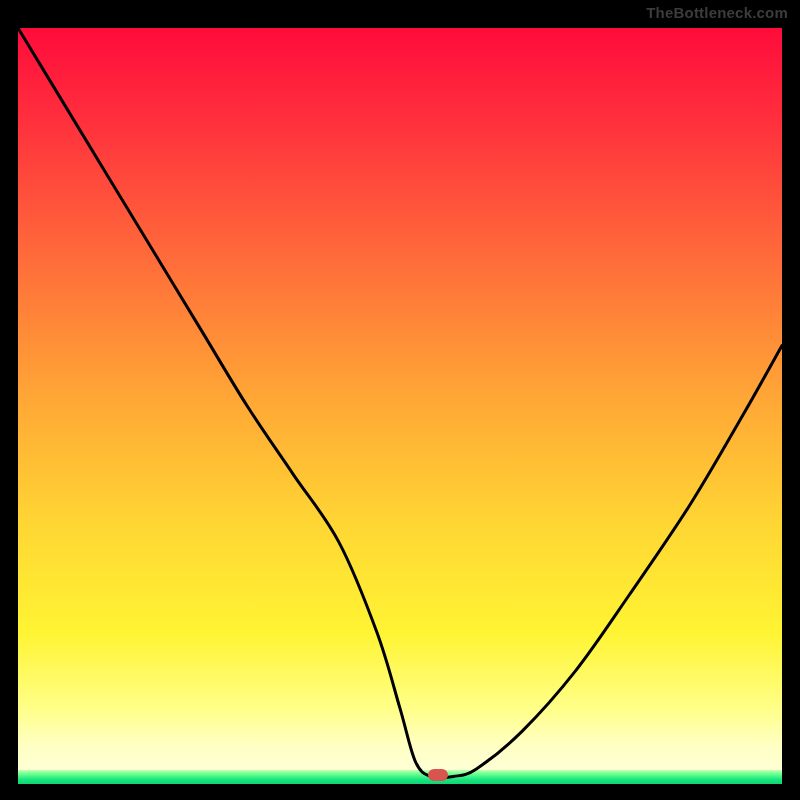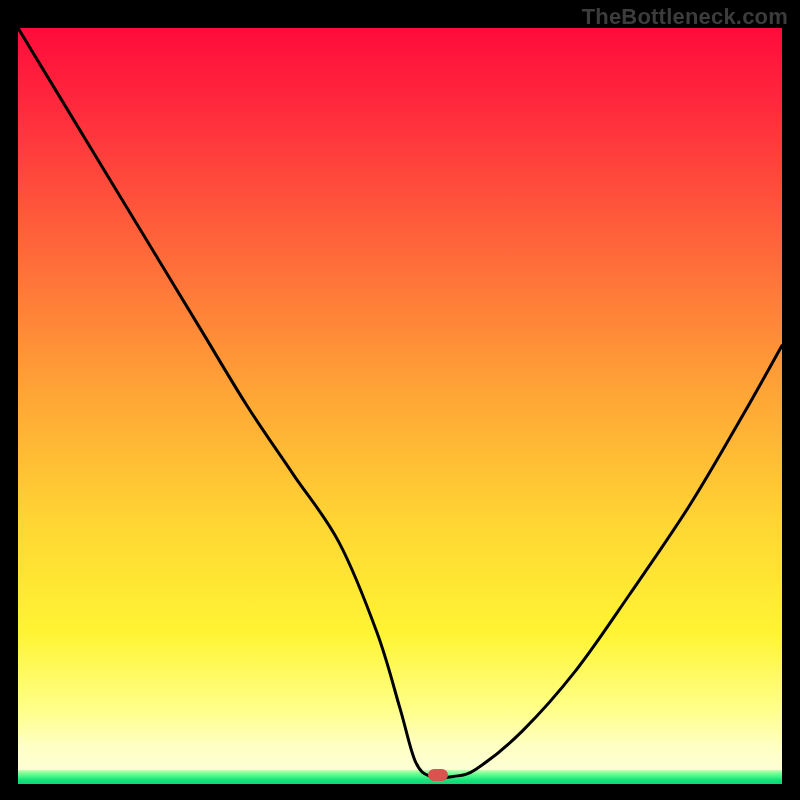--- a/index.html
+++ b/index.html
@@ -15,21 +15,21 @@
     position: relative;
     width: 800px;
     height: 800px;
     background: #000;
   }
   .watermark {
     position: absolute;
     top: 4px;
     right: 12px;
     color: #3c3c3c;
-    font-size: 22px;
+    font-size: 15px;
     font-weight: 600;
     letter-spacing: 0.2px;
     user-select: none;
   }
   .plot {
     position: absolute;
     left: 18px;
     top: 28px;
     width: 764px;
     height: 756px;

